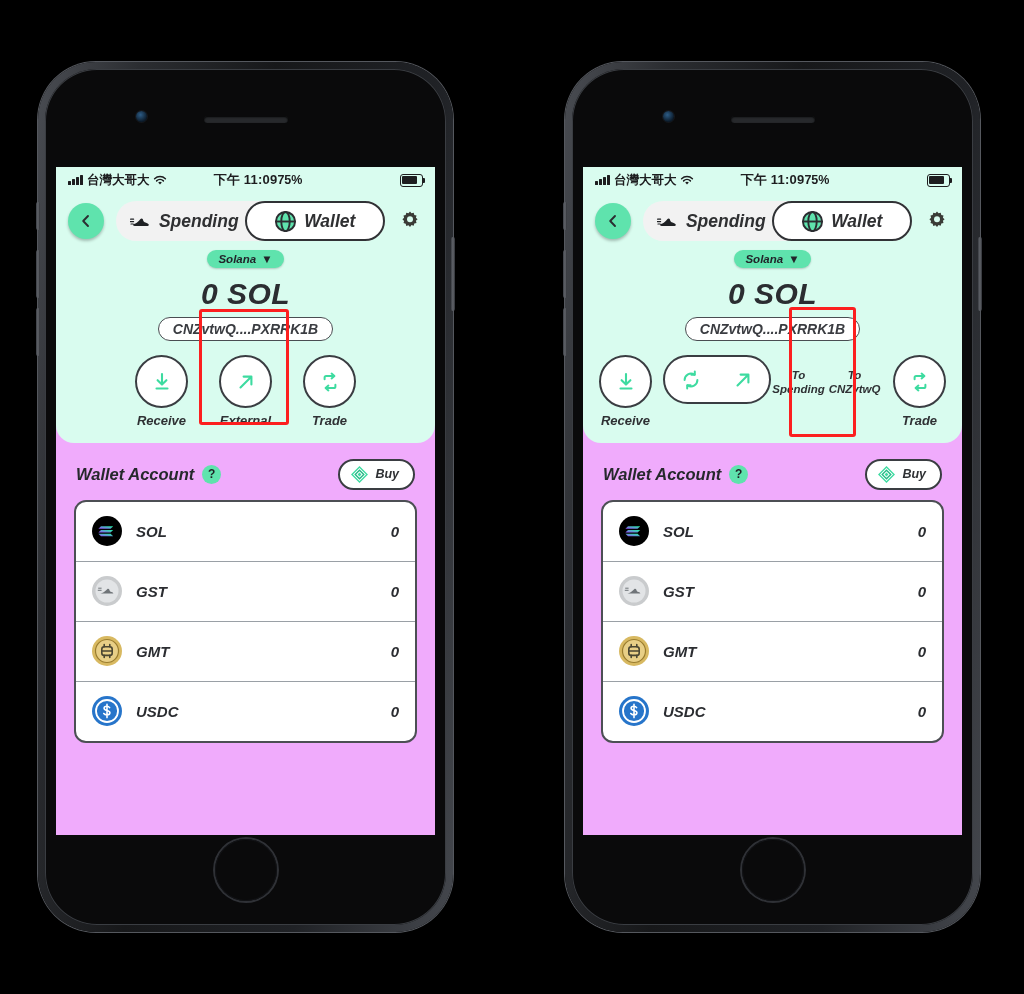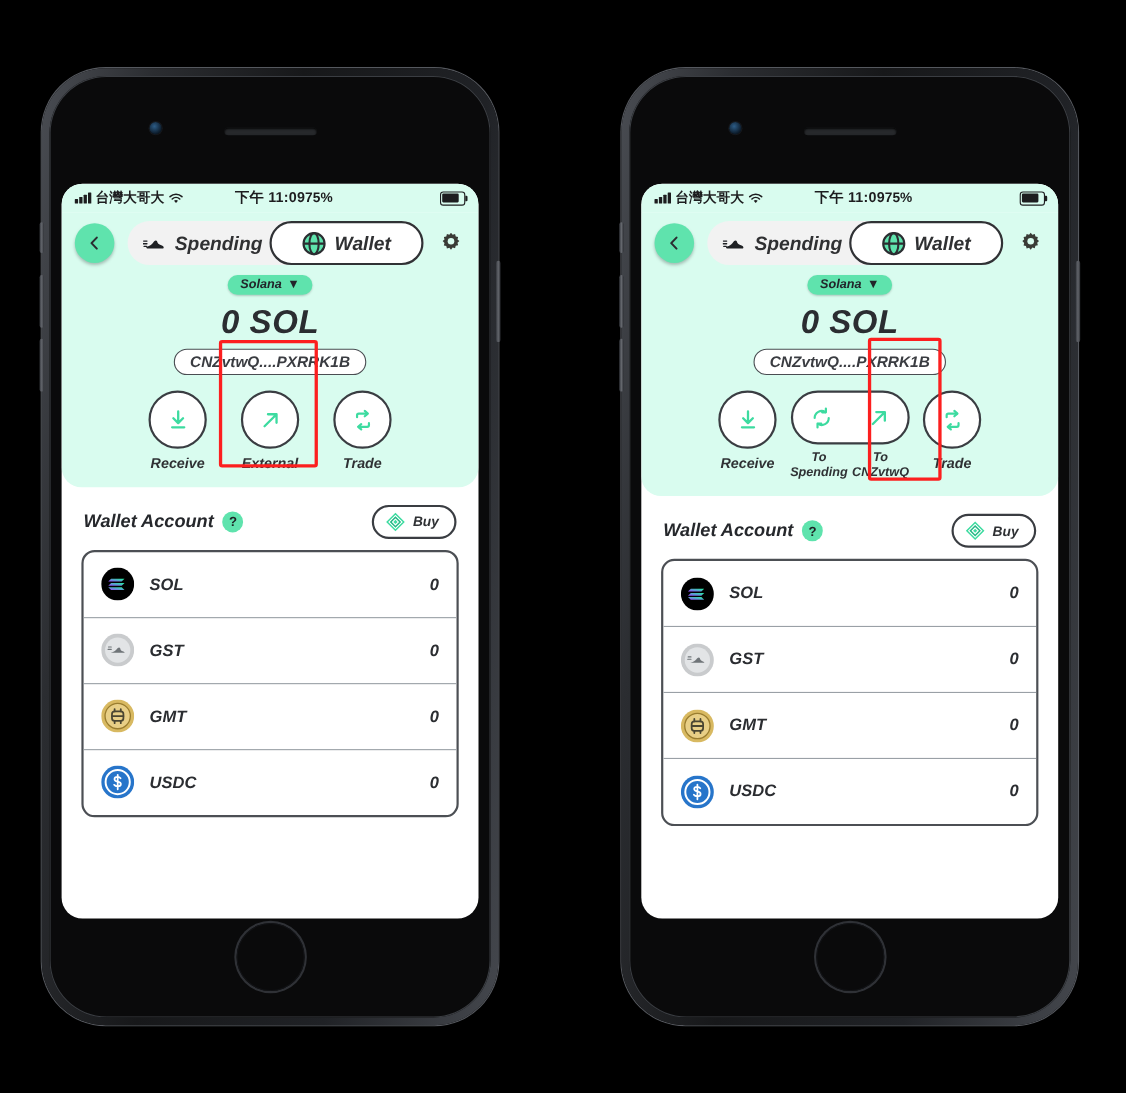--- a/index.html
+++ b/index.html
@@ -27,21 +27,21 @@
   .cam-dot{position:absolute;left:-68px;top:-5px;width:11px;height:11px;border-radius:50%;
     background:radial-gradient(circle at 40% 35%,#2d5c86,#0c1b2a 70%);box-shadow:0 0 0 1px #16181c;}
   .speaker{width:84px;height:7px;border-radius:4px;background:#27292c;box-shadow:inset 0 1px 2px #000;}
 
   .home{position:absolute;bottom:24px;left:50%;transform:translateX(-50%);
     width:62px;height:62px;border-radius:50%;background:#0a0a0b;
     box-shadow:0 0 0 2px #2f3136, inset 0 0 0 1px #121316;}
 
   
   .screen{position:absolute;left:0;right:0;top:98px;height:668px;
-    margin:0 11px;background:#ffffff;overflow:hidden;border-radius:19px;}
+    margin:0 11px;background:#f0abfc;overflow:hidden;}
 
   
   .statusbar{height:26px;background:#d9fcef;display:flex;align-items:center;
     padding:0 12px;font-size:12.5px;font-weight:bold;color:#1d1d1f;}
   .sb-left{display:flex;align-items:center;gap:4px;flex:1;}
   .sb-center{flex:0 0 auto;font-size:13px;letter-spacing:.2px;}
   .sb-right{flex:1;display:flex;align-items:center;justify-content:space-between;gap:4px;font-size:12.5px;}
   .bars{display:flex;align-items:flex-end;gap:1.5px;height:10px;}
   .bars i{display:block;width:2.6px;background:#1d1d1f;border-radius:.5px;}
   .bars i:nth-child(1){height:4px;} .bars i:nth-child(2){height:6px;}
@@ -80,21 +80,21 @@
   .actions{display:flex;justify-content:center;align-items:flex-start;margin-top:14px;gap:0;}
   .act{display:flex;flex-direction:column;align-items:center;width:84px;position:relative;}
   .circle{width:49px;height:49px;border-radius:50%;background:#fff;border:2.4px solid #3a3d42;
     display:flex;align-items:center;justify-content:center;}
   .act-label{margin-top:6px;font-size:13px;font-style:italic;font-weight:bold;color:#2f3134;
     text-align:center;line-height:1.15;}
   .dual{display:flex;background:#fff;border:2.4px solid #3a3d42;border-radius:26px;height:49px;
     box-sizing:border-box;}
   .dual .half{width:52px;display:flex;align-items:center;justify-content:center;}
   .dual .half + .half{border-left:0;}
-  .dualwrap{display:flex;flex-direction:column;align-items:center;}
+  .dualwrap{display:flex;flex-direction:row;align-items:center;}
   .duallabels{display:flex;}
   .duallabels .dl{width:56px;margin-top:6px;font-size:11.5px;font-style:italic;font-weight:bold;
     color:#2f3134;text-align:center;line-height:1.18;}
 
   .redbox{position:absolute;border:3px solid #fc1f1f;border-radius:3px;pointer-events:none;z-index:6;}
 
   
   .wa-head{display:flex;align-items:center;padding:16px 20px 10px;}
   .wa-title{font-size:16.5px;font-weight:bold;font-style:italic;color:#26282c;}
   .qmark{width:19px;height:19px;border-radius:50%;background:#5fe3ad;color:#1e2024;

